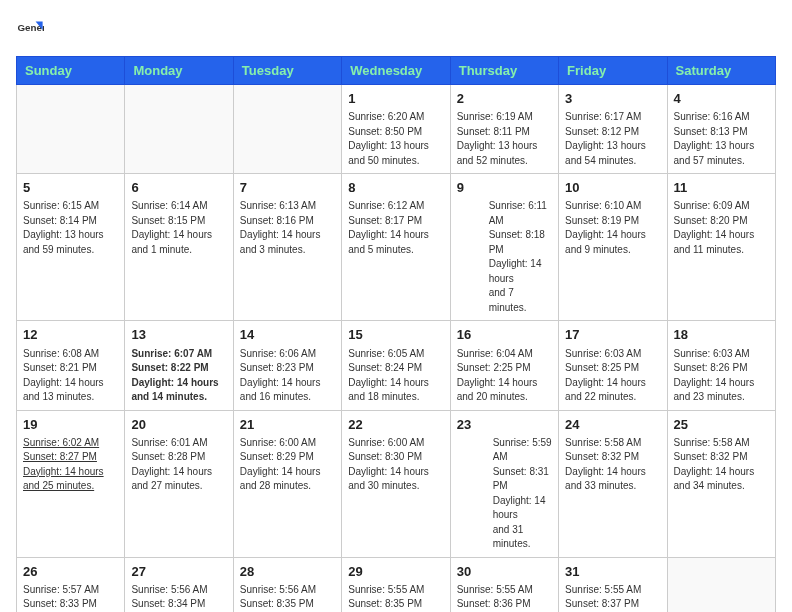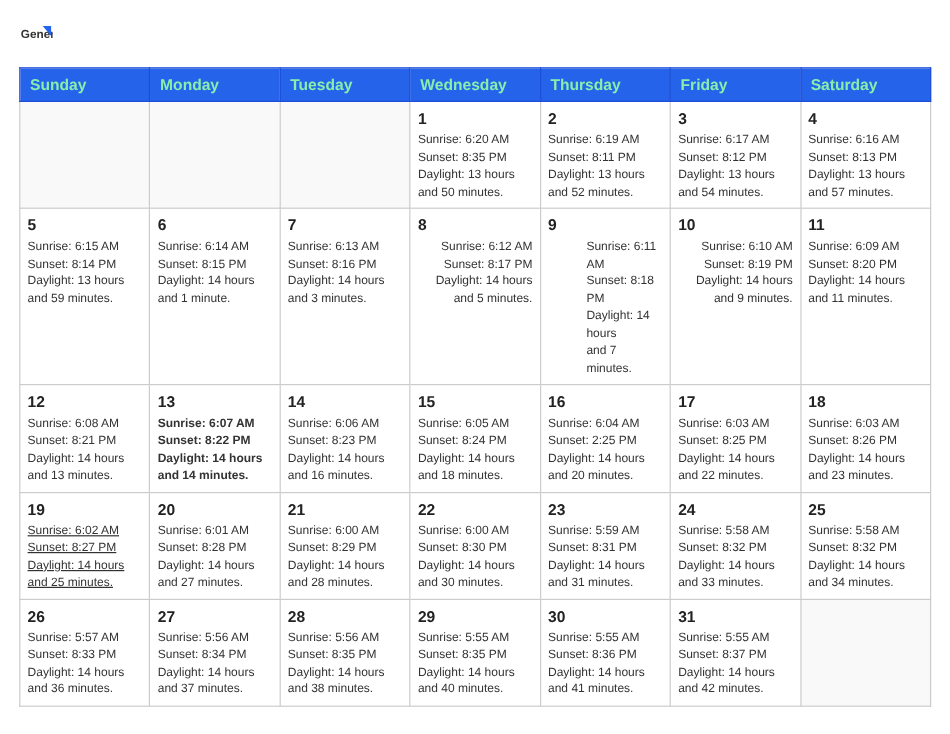--- a/index.html
+++ b/index.html
@@ -120,21 +120,21 @@
       </tr>
   </thead>
   <tbody id="calendar-body">
   <tr>
         <td class="empty"></td>
         <td class="empty"></td>
         <td class="empty"></td>
         <td>
           <div class="day-number">1</div>
           <div class="day-info" style="white-space: pre-line;">Sunrise: 6:20 AM
-Sunset: 8:35 PM
+Sunset: 8:50 PM
 Daylight: 13 hours
 and 50 minutes.</div>
         </td>
         <td>
           <div class="day-number">2</div>
           <div class="day-info" style="white-space: pre-line;">Sunrise: 6:19 AM
 Sunset: 8:11 PM
 Daylight: 13 hours
 and 52 minutes.</div>
         </td>
@@ -170,35 +170,35 @@
         </td>
         <td>
           <div class="day-number">7</div>
           <div class="day-info" style="white-space: pre-line;">Sunrise: 6:13 AM
 Sunset: 8:16 PM
 Daylight: 14 hours
 and 3 minutes.</div>
         </td>
         <td>
           <div class="day-number">8</div>
-          <div class="day-info" style="white-space: pre-line; text-align: right;">Sunrise: 6:12 AM
+          <div class="day-info" style="white-space: pre-line;">Sunrise: 6:12 AM
 Sunset: 8:17 PM
 Daylight: 14 hours
 and 5 minutes.</div>
         </td>
         <td>
           <div class="day-number">9</div>
           <div class="day-info" style="white-space: pre-line; margin-left: 32px;">Sunrise: 6:11 AM
 Sunset: 8:18 PM
 Daylight: 14 hours
 and 7 minutes.</div>
         </td>
         <td>
           <div class="day-number">10</div>
-          <div class="day-info" style="white-space: pre-line; text-align: right;">Sunrise: 6:10 AM
+          <div class="day-info" style="white-space: pre-line;">Sunrise: 6:10 AM
 Sunset: 8:19 PM
 Daylight: 14 hours
 and 9 minutes.</div>
         </td>
         <td>
           <div class="day-number">11</div>
           <div class="day-info" style="white-space: pre-line;">Sunrise: 6:09 AM
 Sunset: 8:20 PM
 Daylight: 14 hours
 and 11 minutes.</div>
@@ -279,21 +279,21 @@
         </td>
         <td>
           <div class="day-number">22</div>
           <div class="day-info" style="white-space: pre-line;">Sunrise: 6:00 AM
 Sunset: 8:30 PM
 Daylight: 14 hours
 and 30 minutes.</div>
         </td>
         <td>
           <div class="day-number">23</div>
-          <div class="day-info" style="white-space: pre-line;">Sunrise: 5:59 AM
+          <div class="day-info" style="white-space: pre-line; margin-left: 36px;">Sunrise: 5:59 AM
 Sunset: 8:31 PM
 Daylight: 14 hours
 and 31 minutes.</div>
         </td>
         <td>
           <div class="day-number">24</div>
           <div class="day-info" style="white-space: pre-line;">Sunrise: 5:58 AM
 Sunset: 8:32 PM
 Daylight: 14 hours
 and 33 minutes.</div>

